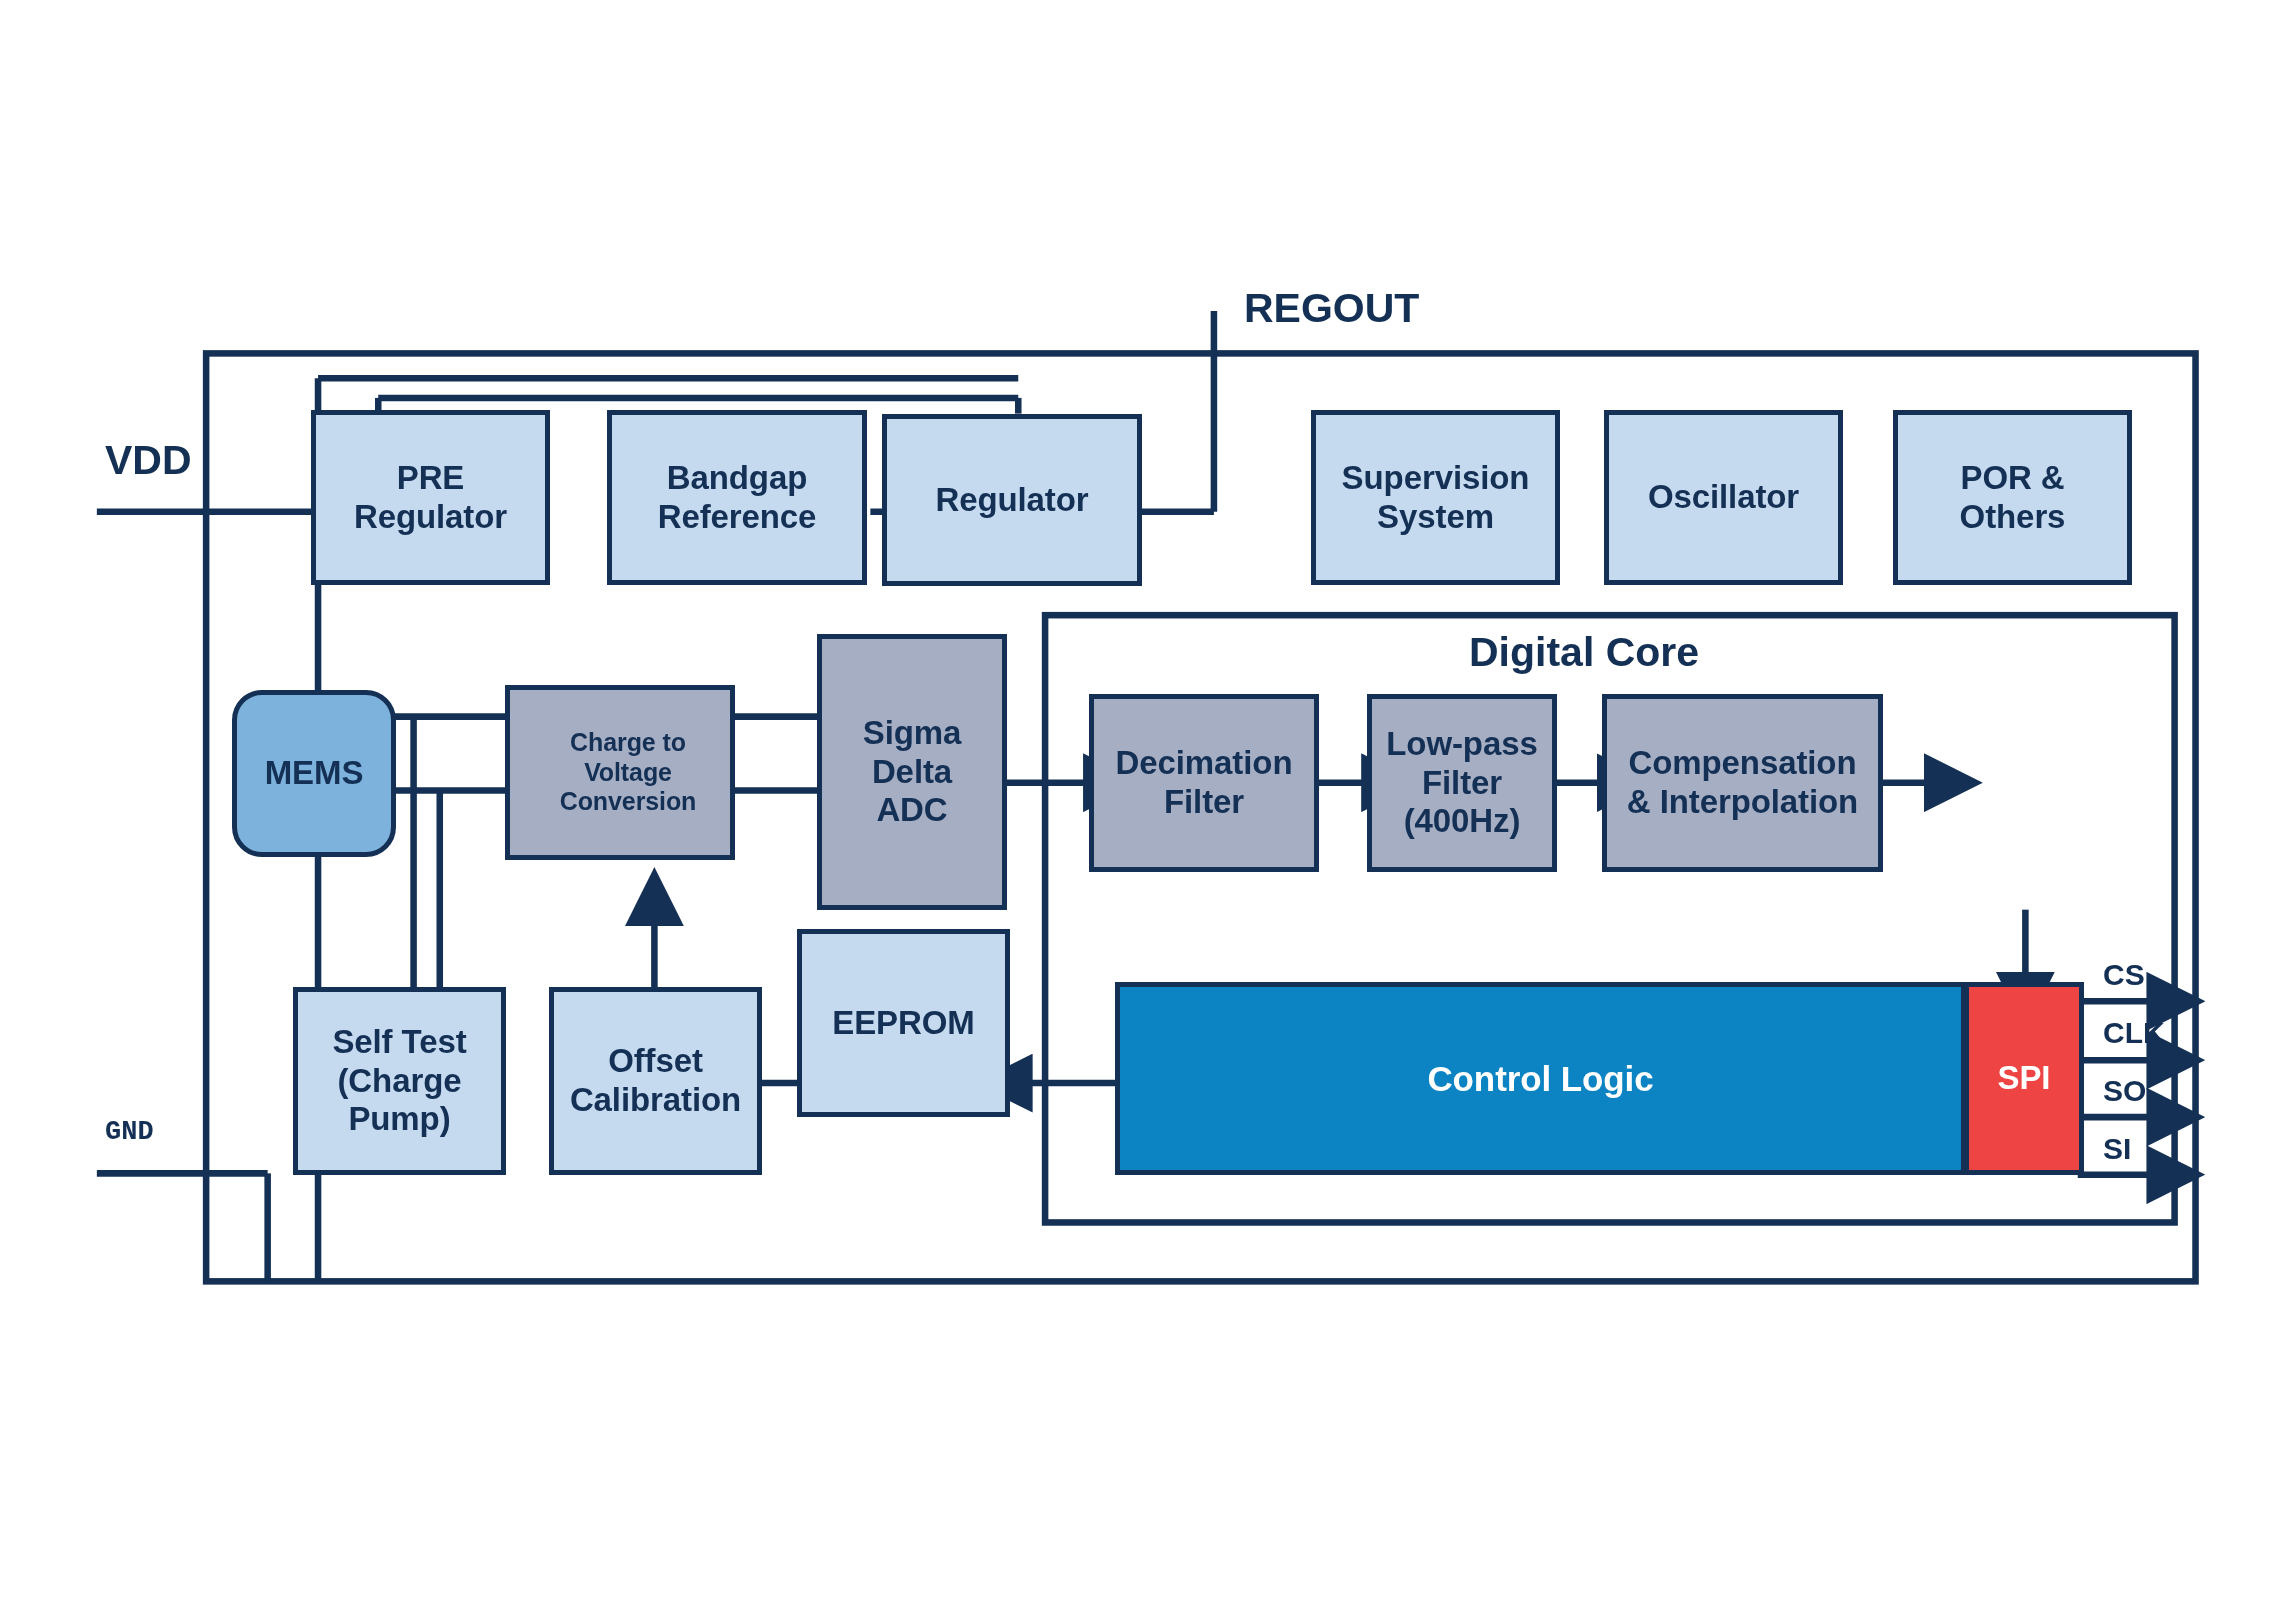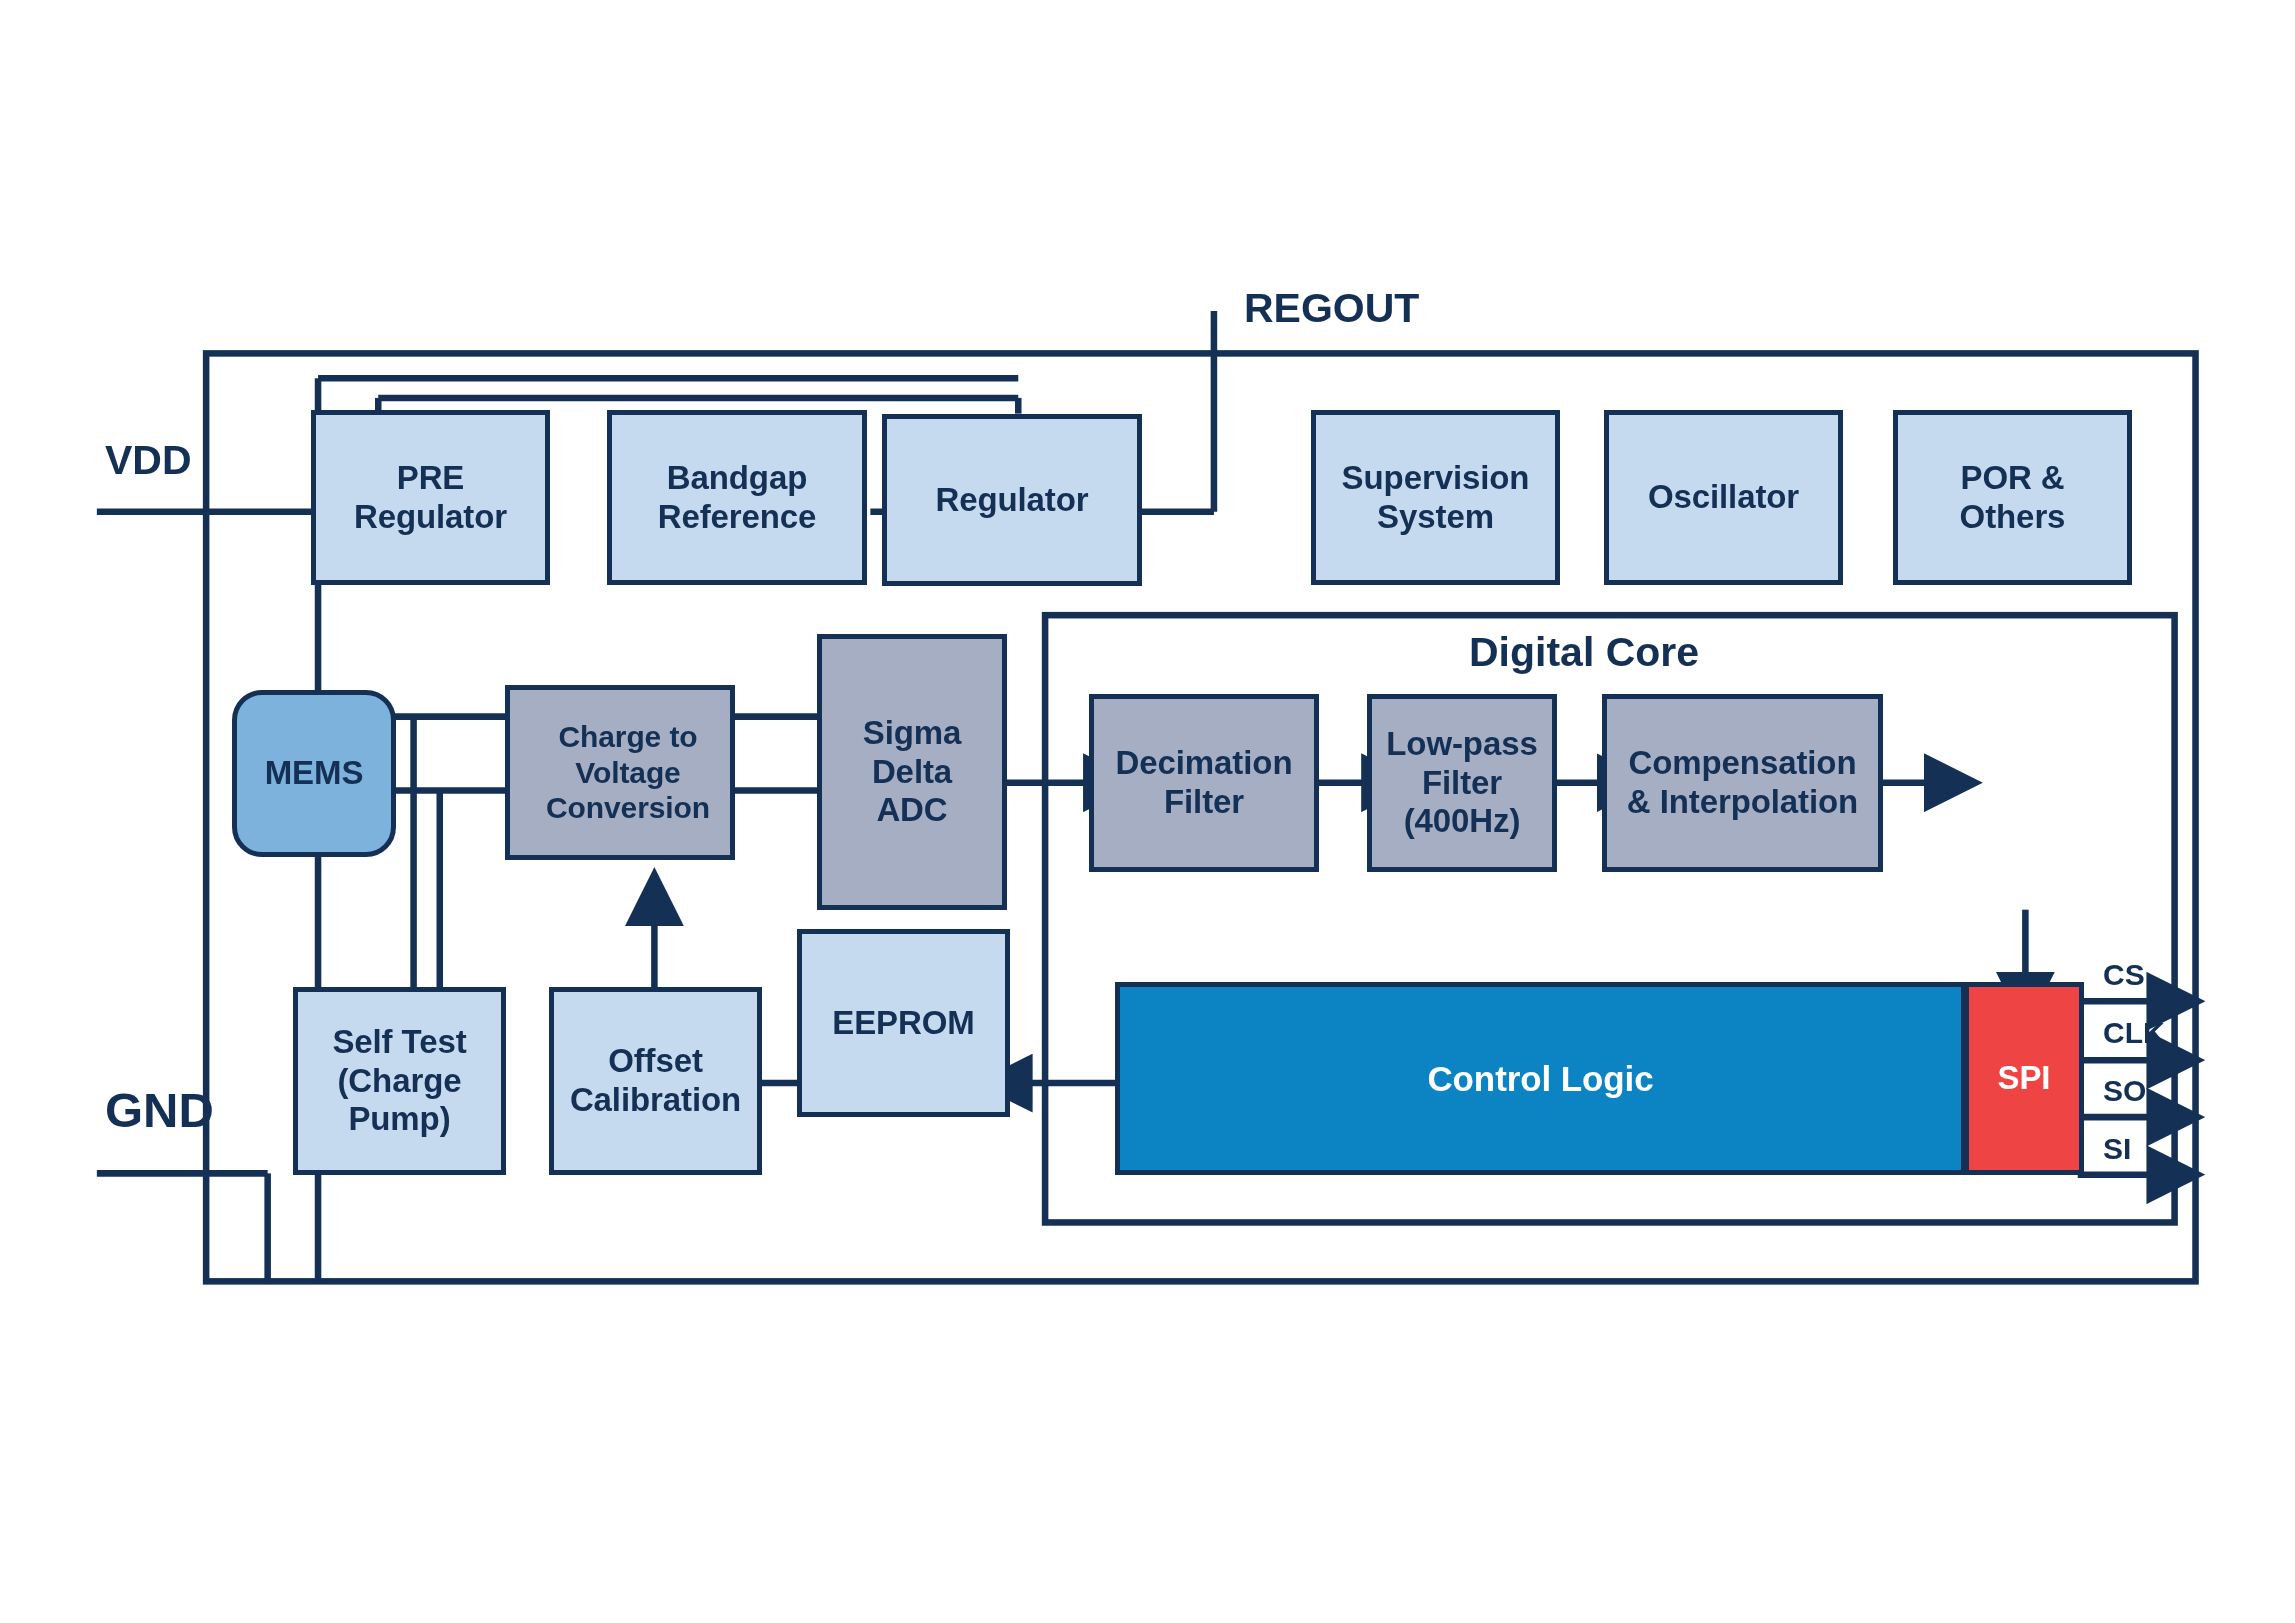--- a/index.html
+++ b/index.html
@@ -83,40 +83,40 @@
       <path d="M 1222 1655 H 1130" marker-end="url(#ar)"></path>
 
       <path d="M 3175 1530 H 3290" marker-end="url(#ar)"></path>
       <path d="M 3175 1620 H 3290" marker-end="url(#ar)"></path>
       <path d="M 3175 1707 H 3290" marker-end="url(#ar)"></path>
       <path d="M 3175 1795 H 3290" marker-end="url(#ar)"></path>
     </g>
   </svg>
 
   <div class="pinlabel" style="left:105px;top:440px;font-size:41px;">VDD</div>
-  <div class="pinlabel" style="left:105px;top:1086px;font-size:49px;">GND</div>
+  <div class="pinlabel" style="left:105px;top:1119px;font-size:27px;font-family:Liberation Mono, monospace;">GND</div>
   <div class="pinlabel" style="left:1244px;top:288px;font-size:41px;">REGOUT</div>
 
   <div class="corelabel" style="left:1469px;top:632px;font-size:41px;">Digital Core</div>
 
   <div class="blk analog" style="left:311px;top:410px;width:239px;height:175px;font-size:33px;">PRE<br>Regulator</div>
 
   <div class="blk analog" style="left:607px;top:410px;width:260px;height:175px;font-size:33px;">Bandgap<br>Reference</div>
 
   <div class="blk analog" style="left:882px;top:414px;width:260px;height:172px;font-size:33px;">Regulator</div>
 
   <div class="blk analog" style="left:1311px;top:410px;width:249px;height:175px;font-size:33px;">Supervision<br>System</div>
 
   <div class="blk analog" style="left:1604px;top:410px;width:239px;height:175px;font-size:33px;">Oscillator</div>
 
   <div class="blk analog" style="left:1893px;top:410px;width:239px;height:175px;font-size:33px;">POR &amp;<br>Others</div>
 
   <div class="blk mems" style="left:232px;top:690px;width:164px;height:167px;font-size:33px;">MEMS</div>
 
-  <div class="blk digital" style="left:505px;top:685px;width:230px;height:175px;font-size:30px;padding-left:16px;">Charge to<br>Voltage<br>Conversion</div>
+  <div class="blk digital" style="left:505px;top:685px;width:230px;height:175px;font-size:25px;padding-left:16px;">Charge to<br>Voltage<br>Conversion</div>
 
   <div class="blk digital" style="left:817px;top:634px;width:190px;height:276px;font-size:33px;">Sigma<br>Delta<br>ADC</div>
 
   <div class="blk digital" style="left:1089px;top:694px;width:230px;height:178px;font-size:33px;">Decimation<br>Filter</div>
 
   <div class="blk digital" style="left:1367px;top:694px;width:190px;height:178px;font-size:33px;">Low-pass<br>Filter<br>(400Hz)</div>
 
   <div class="blk digital" style="left:1602px;top:694px;width:281px;height:178px;font-size:33px;">Compensation<br>&amp; Interpolation</div>
 
 

